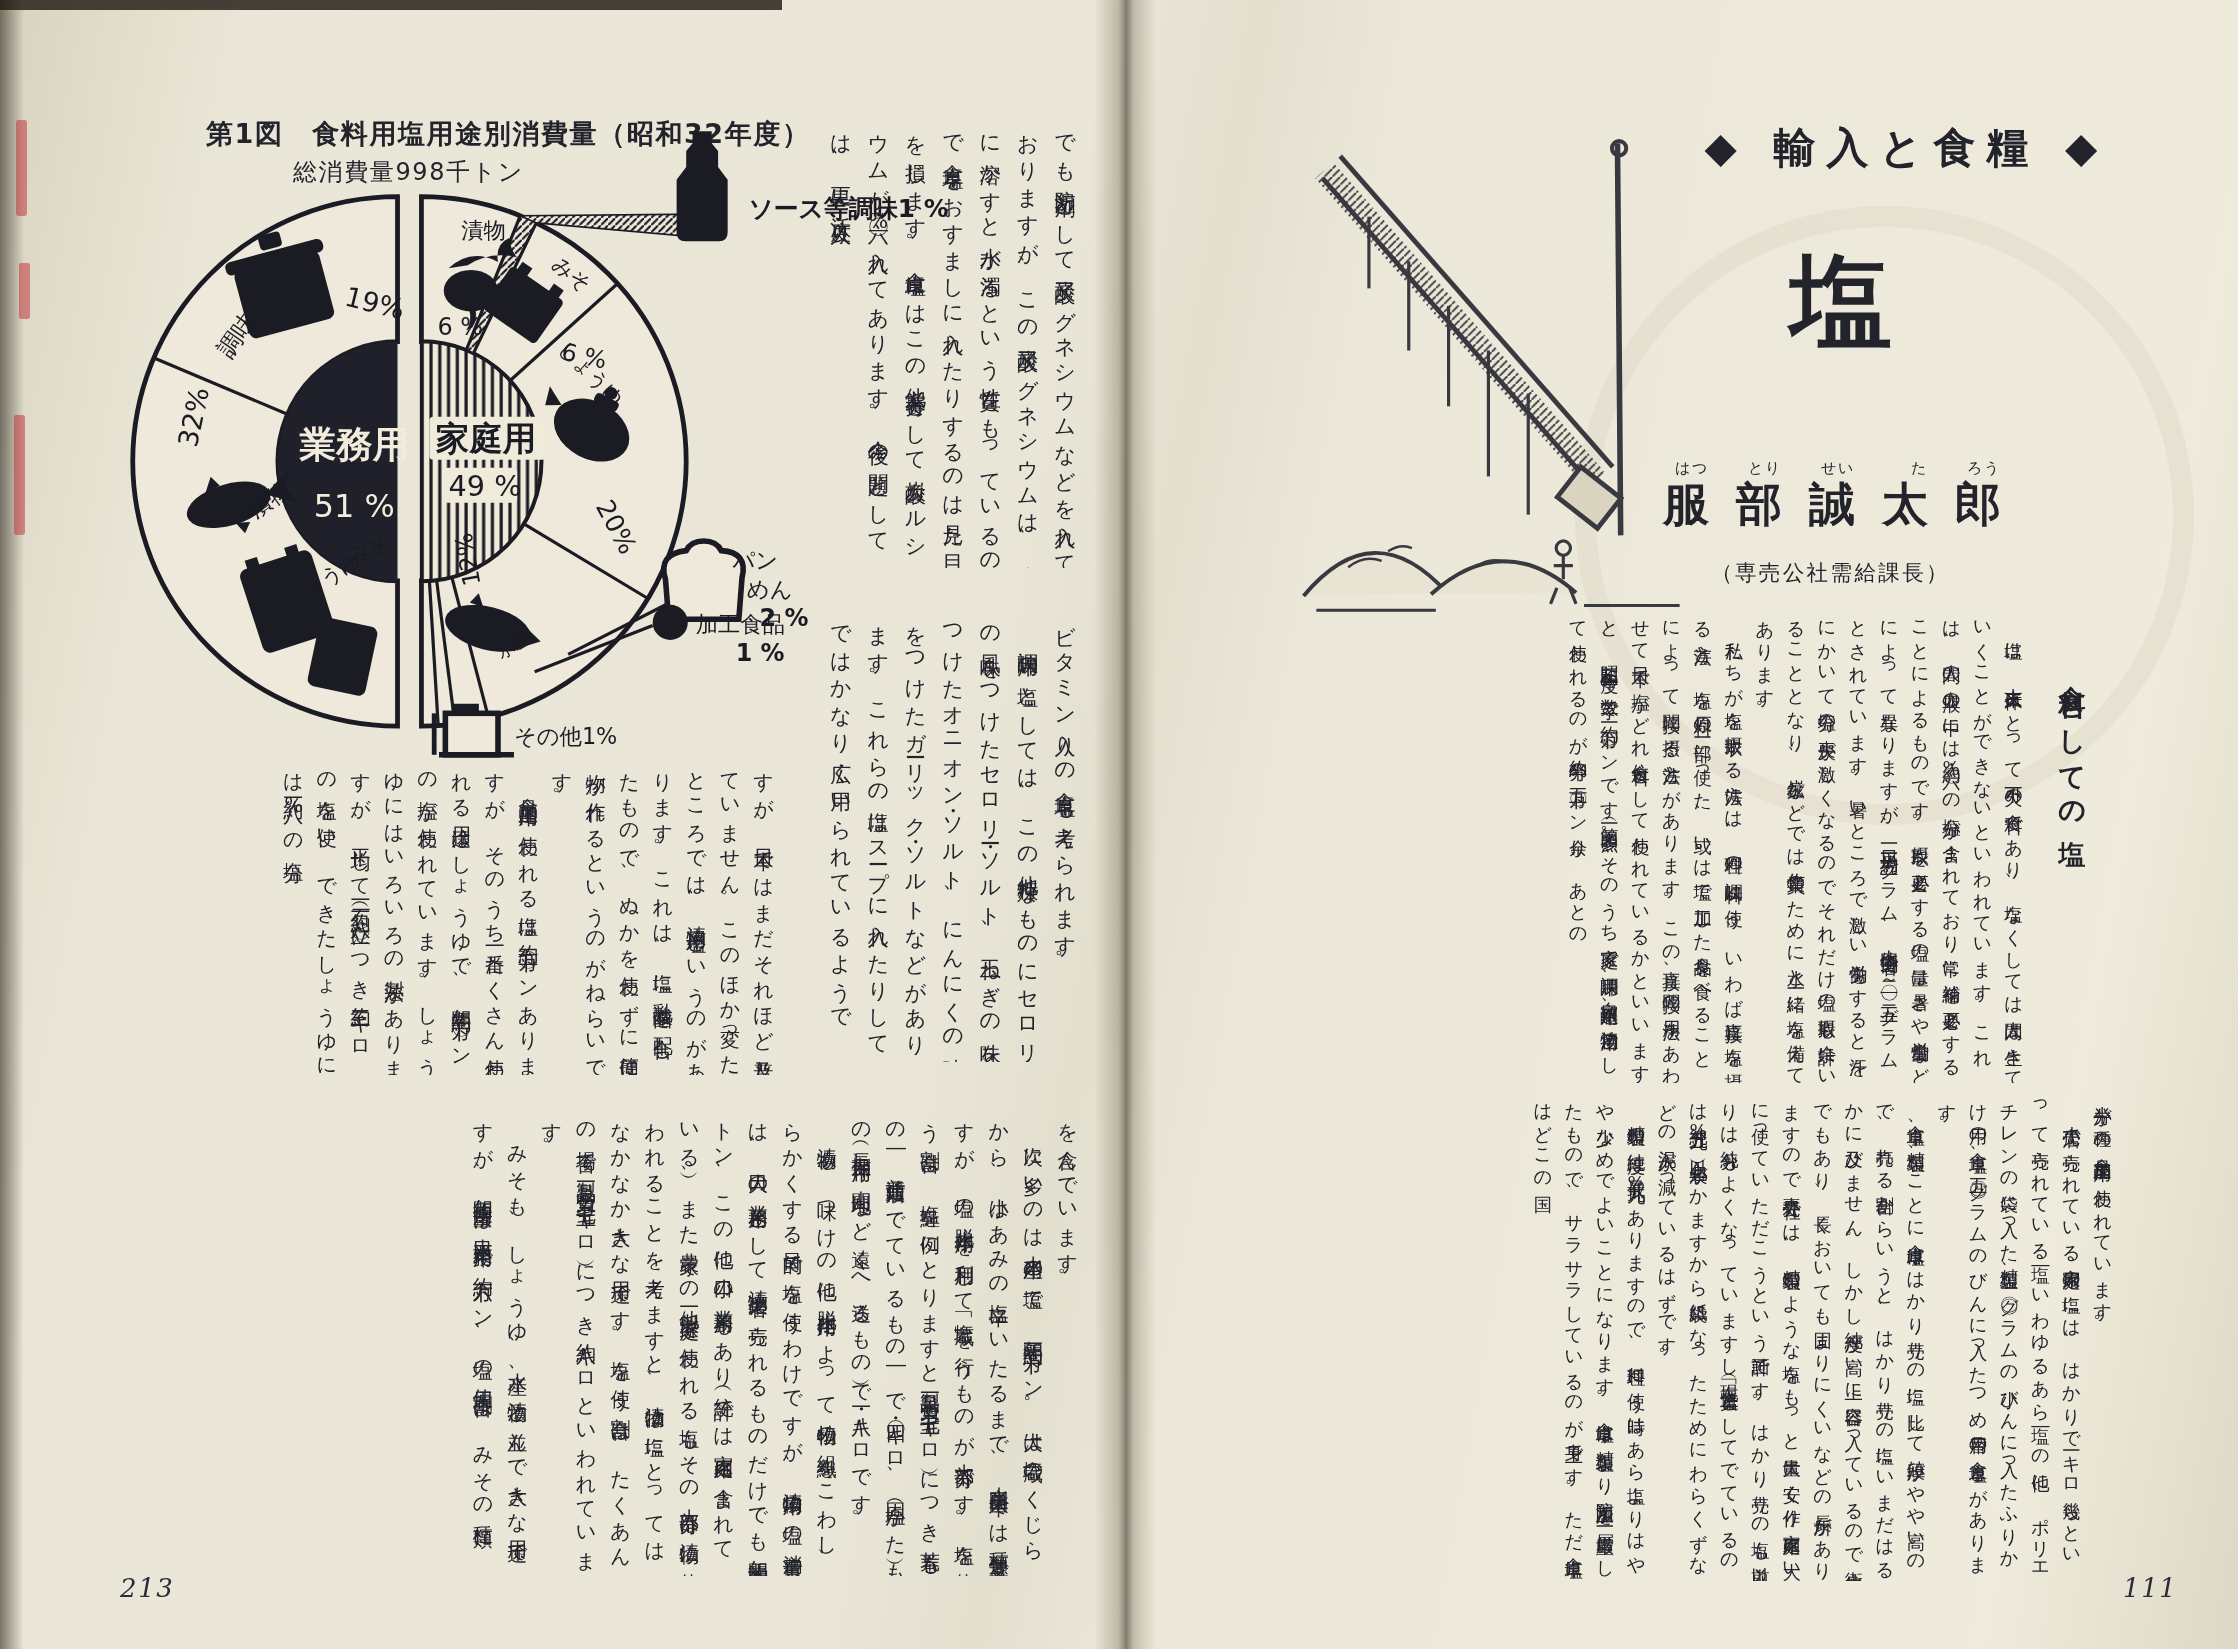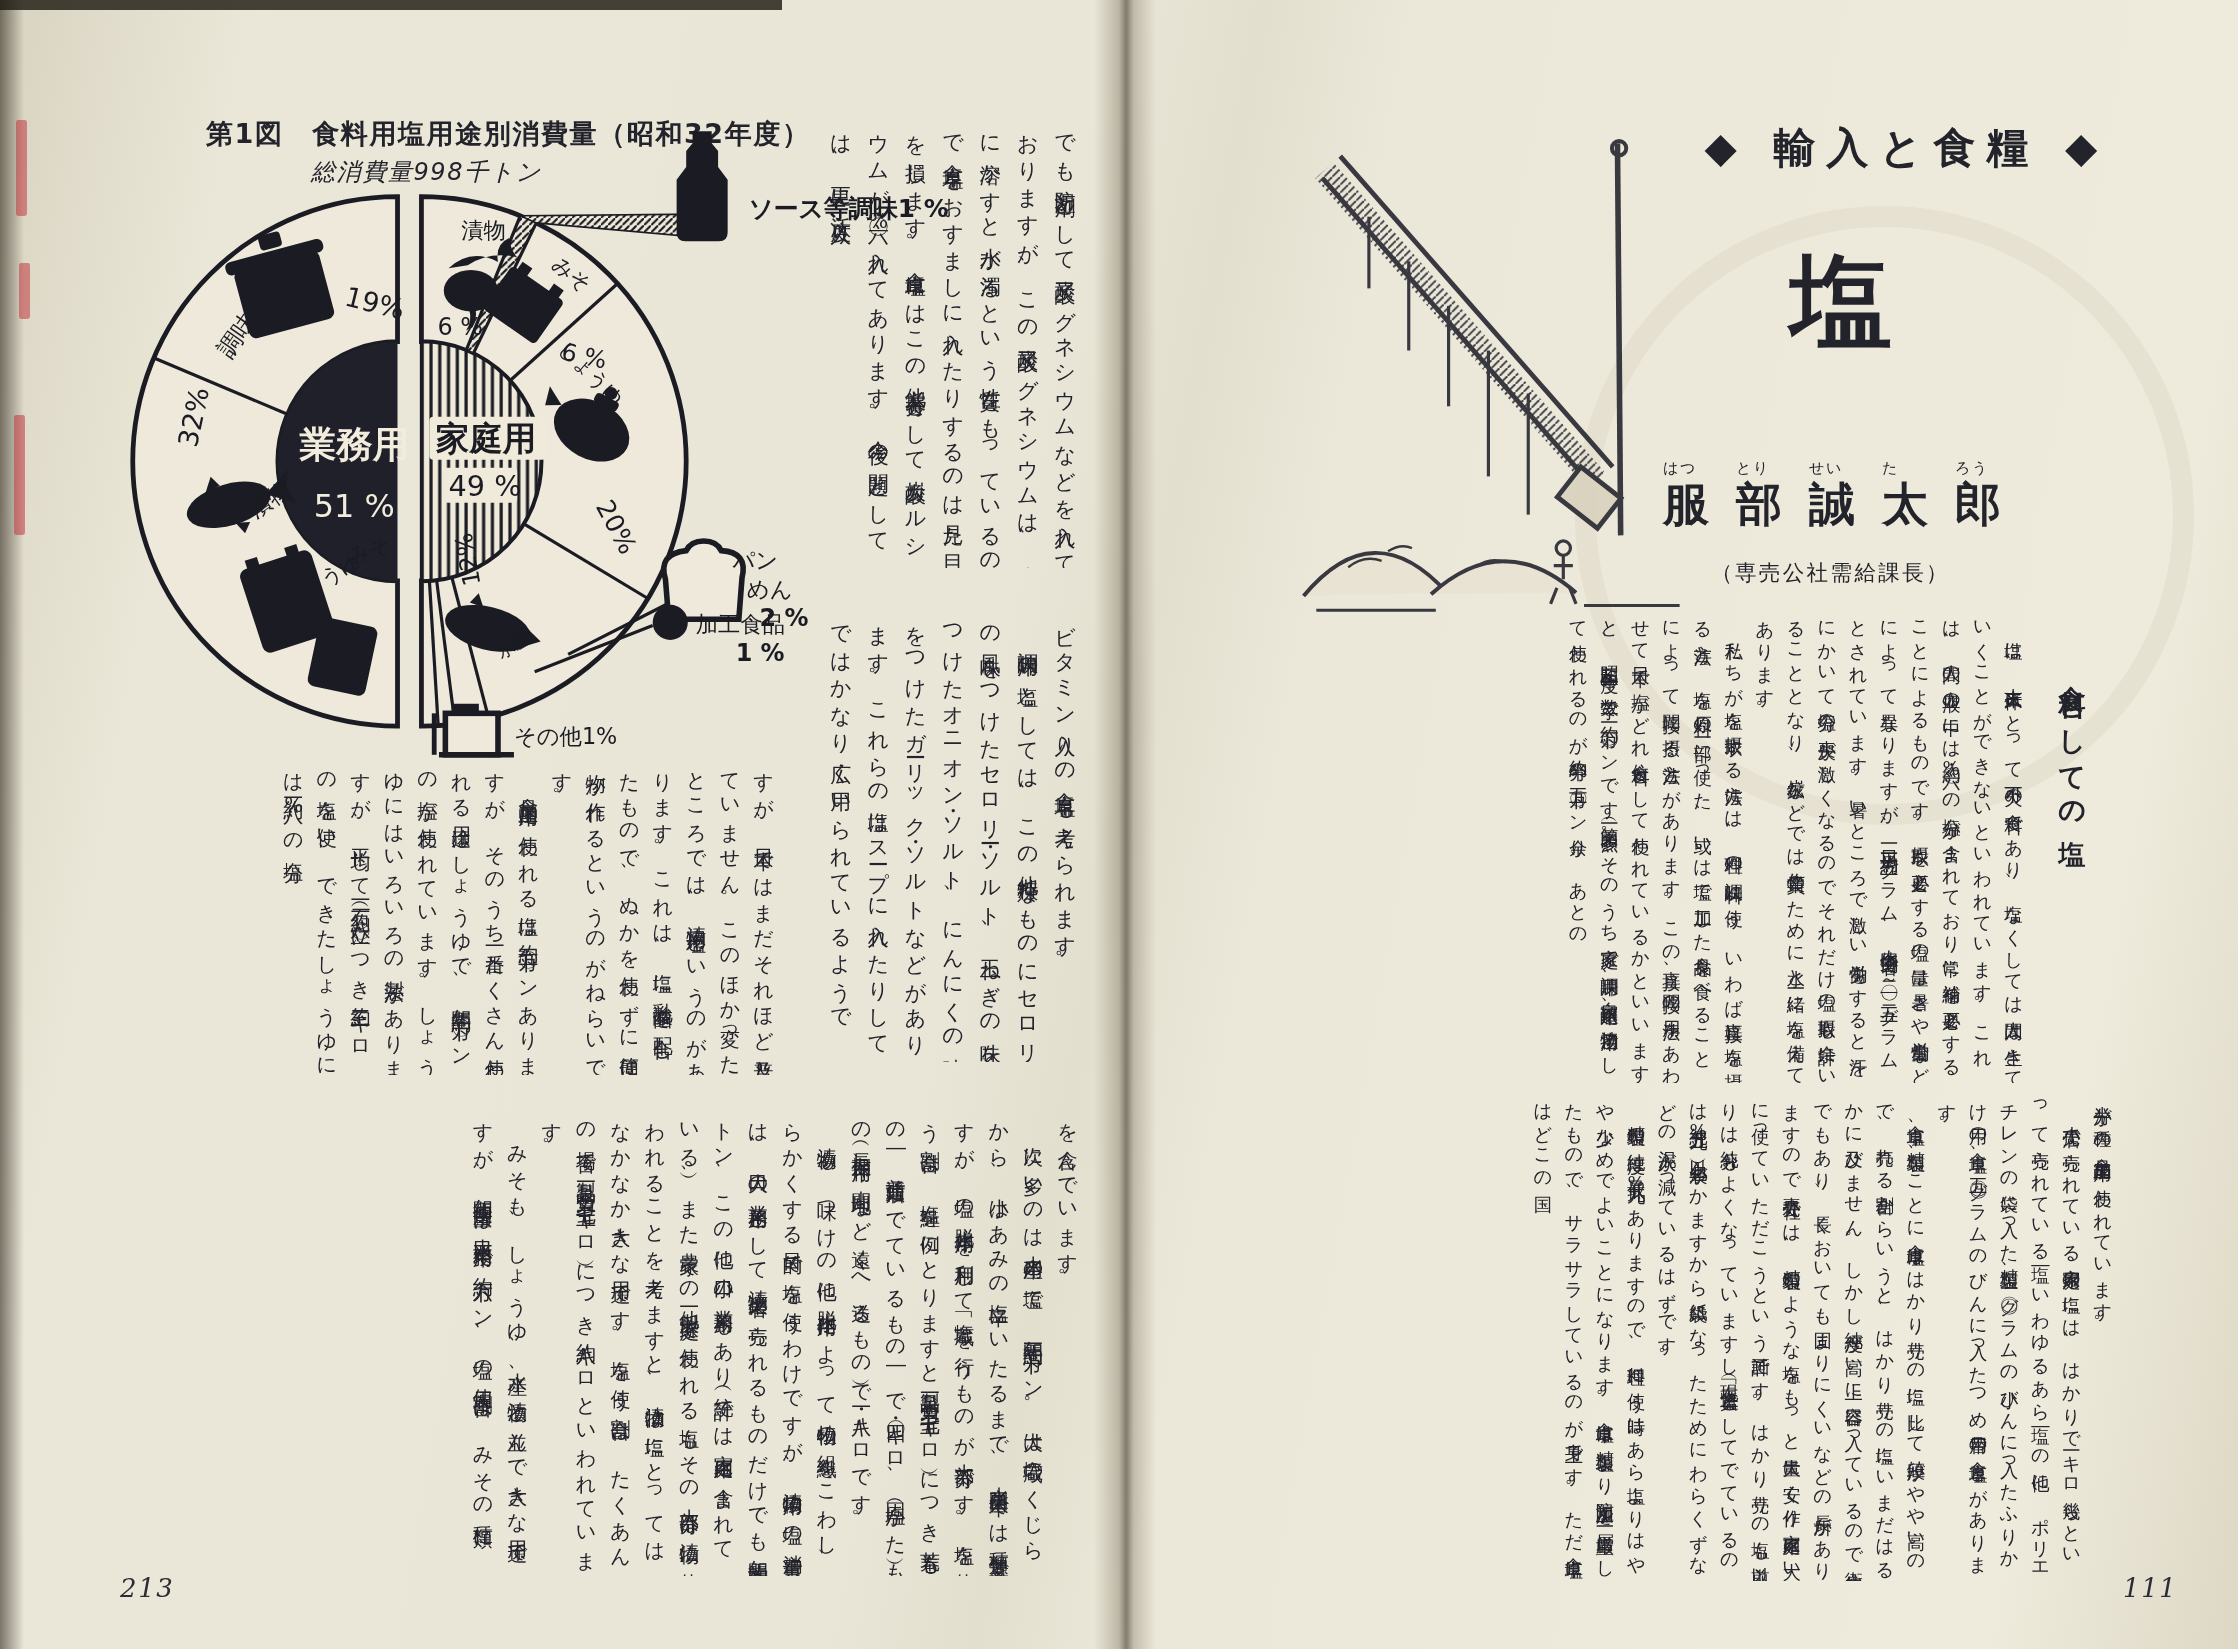--- a/index.html
+++ b/index.html
@@ -13,27 +13,27 @@
     background:linear-gradient(90deg,rgba(70,60,35,0) 0%,rgba(70,60,35,.28) 40%,rgba(25,18,6,.5) 52%,rgba(70,60,35,.25) 64%,rgba(70,60,35,0) 100%);}
   .redmark{position:absolute;width:11px;background:rgba(190,40,50,.5);border-radius:2.4px;}
   .vtext{position:absolute;writing-mode:vertical-rl;text-orientation:upright;
     letter-spacing:.14em;white-space:pre-line;overflow:hidden;}
   .l-top,.l-mid-a{font-size:21px;line-height:1.78;}
   .l-mid-b{font-size:20px;line-height:1.68;}
   .l-bot{font-size:20px;line-height:1.72;}
   .r-top,.r-bot{font-size:18.3px;line-height:1.7;letter-spacing:.1em;}
   .fig-title{position:absolute;left:206px;top:116px;font-family:"DejaVu Sans","Liberation Sans",sans-serif;
     font-weight:bold;font-size:27px;letter-spacing:1.6px;}
-  .fig-subtitle{position:absolute;left:311px;top:156px;font-family:"DejaVu Sans","Liberation Sans",sans-serif;
-    font-size:24px;letter-spacing:1.6px;font-style:italic;}
+  .fig-subtitle{position:absolute;left:293px;top:156px;font-family:"DejaVu Sans","Liberation Sans",sans-serif;
+    font-size:24px;letter-spacing:1.6px;}
   .kicker{position:absolute;left:1699px;top:120px;width:415px;text-align:center;
     font-family:"DejaVu Sans","Liberation Sans",sans-serif;font-weight:bold;font-size:42px;letter-spacing:11px;}
   .article-title{position:absolute;left:1790px;top:235px;font-size:102px;font-weight:bold;letter-spacing:0;}
   .author{position:absolute;left:1663px;top:459px;display:flex;gap:27px;}
-  .author .ch{display:flex;flex-direction:column;align-items:flex-start;}
+  .author .ch{display:flex;flex-direction:column;align-items:flex-end;}
   .author .f{font-size:15px;letter-spacing:1.6px;margin-bottom:3.2px;}
   .author .k{font-size:46px;font-weight:bold;line-height:1;}
   .credit{position:absolute;left:1663px;top:558px;width:335px;text-align:center;font-size:21.5px;letter-spacing:2.4px;}
   .section-heading{position:absolute;left:2054px;top:664px;writing-mode:vertical-rl;text-orientation:upright;
     font-weight:bold;font-size:27px;letter-spacing:.2em;}
   .pageno{position:absolute;font-style:italic;font-size:26px;letter-spacing:1.6px;color:#2c2c36;}
   .watermark{position:absolute;left:1575px;top:206px;width:577px;height:577px;border-radius:50%;
     border:21px solid rgba(100,85,55,.06);}
   svg text{font-family:"DejaVu Sans","Liberation Sans",sans-serif;fill:#1b1b24;}
   svg .wh{fill:#efead9;}

